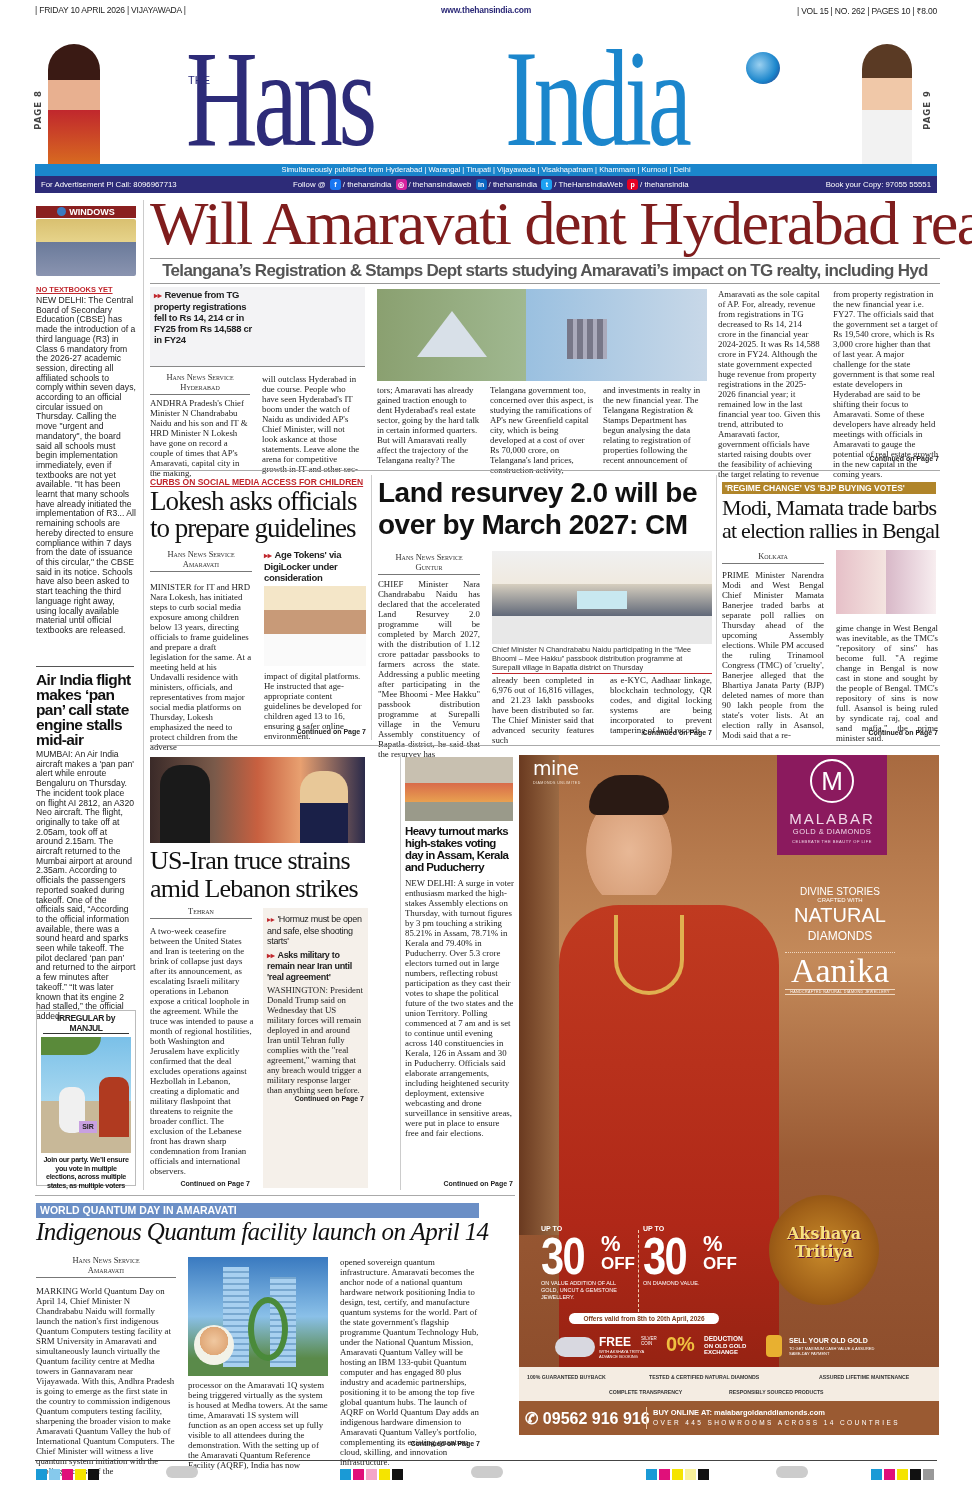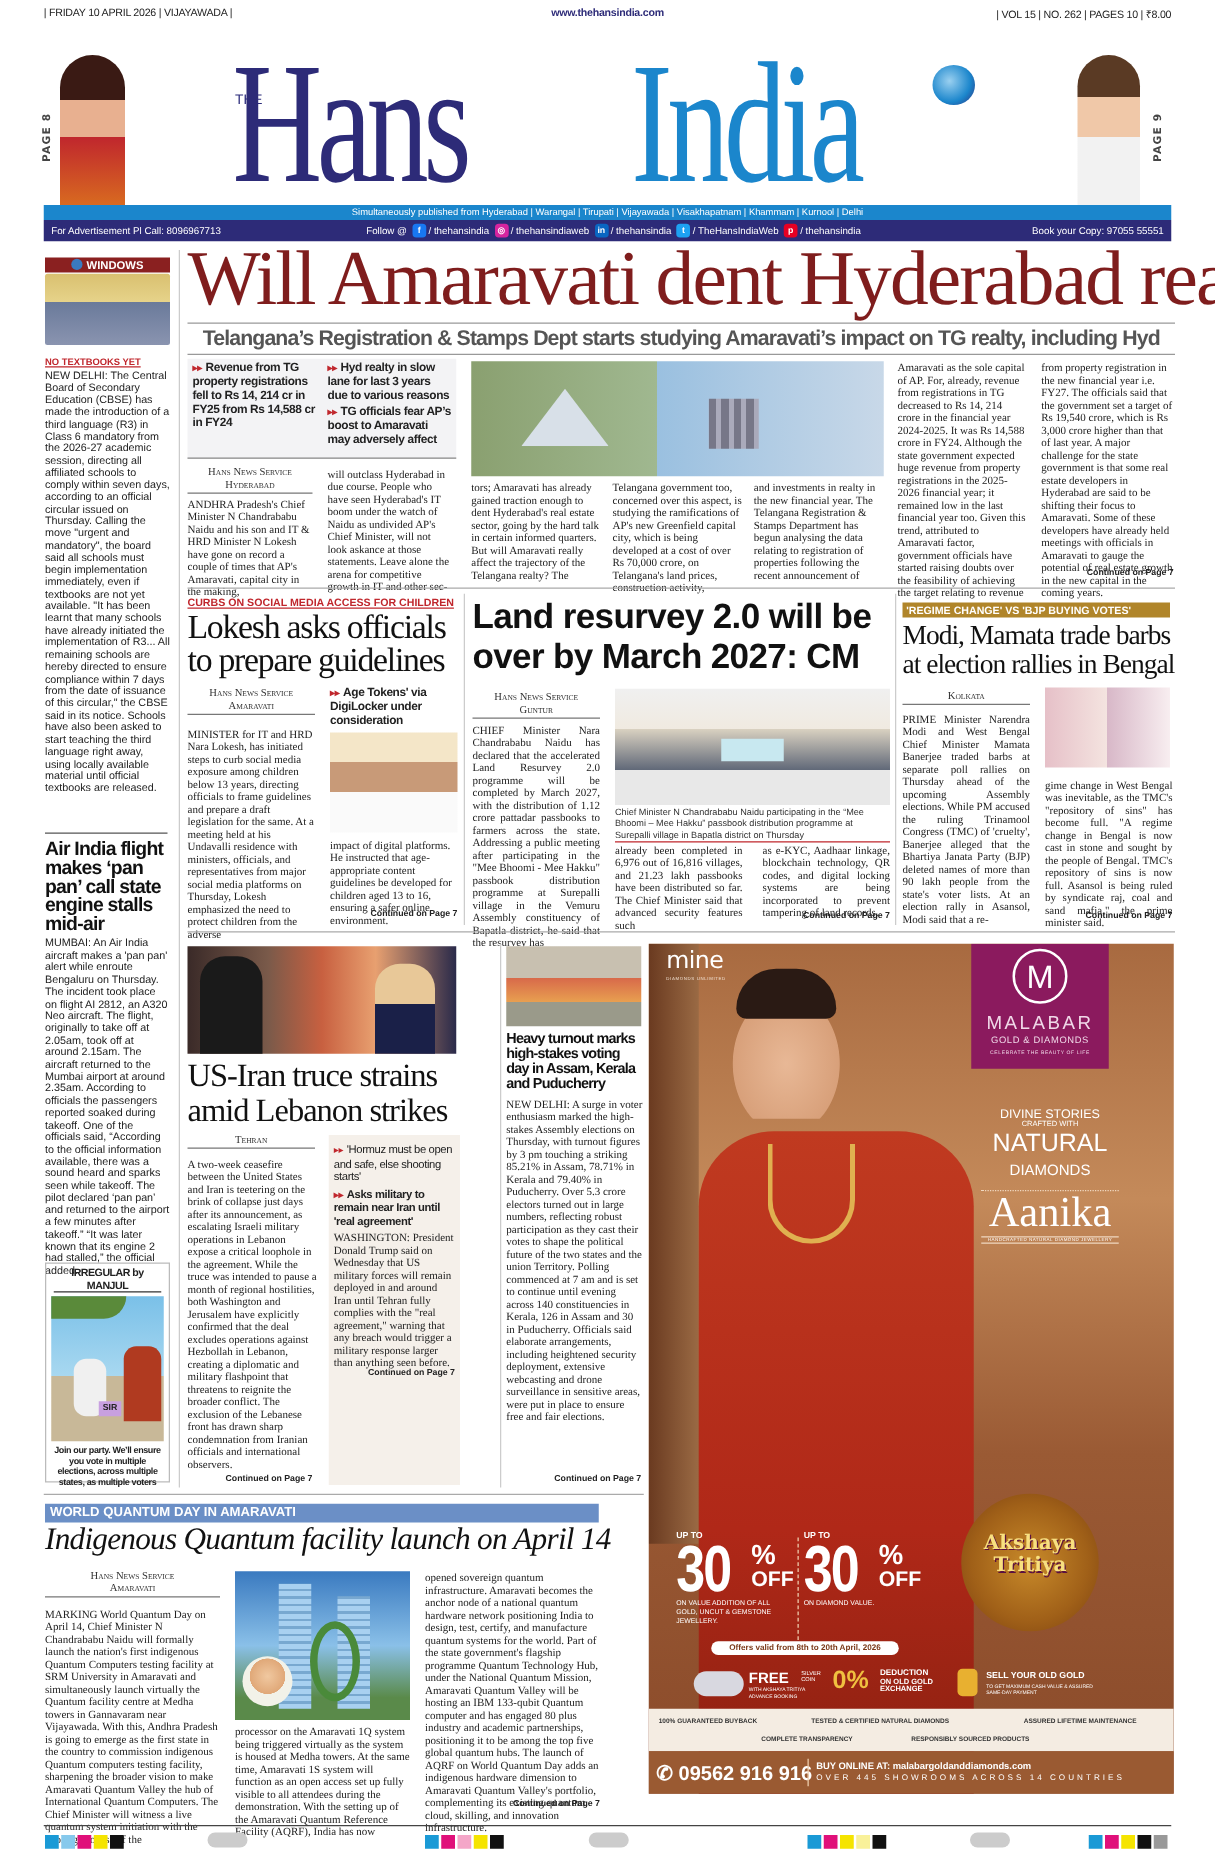--- a/index.html
+++ b/index.html
@@ -88,24 +88,20 @@
 
 <div class="abs" style="left:150px;top:196px;width:790px;text-align:left;font-family:'Liberation Serif',serif;font-size:62px;line-height:54px;letter-spacing:-1.5px;color:#7f1d1d;white-space:nowrap">Will Amaravati dent Hyderabad realty?</div>
 <div class="abs" style="left:150px;top:258px;width:790px;height:1px;background:#999"></div>
 <div class="abs cond" style="left:150px;top:261px;width:790px;text-align:center;font-weight:bold;font-size:17px;line-height:20px;color:#555;white-space:nowrap;letter-spacing:-0.7px">Telangana’s Registration &amp; Stamps Dept starts studying Amaravati’s impact on TG realty, including Hyd</div>
 <div class="abs" style="left:150px;top:283px;width:790px;height:1px;background:#999"></div>
 
 <div class="abs" style="left:150px;top:287px;width:215px;height:80px;background:#f3f3f5;border-bottom:1px solid #888">
   <div style="position:absolute;left:4px;top:2px;width:100px" class="cond">
     <div style="font-weight:bold;font-size:9.5px;line-height:11px;color:#222"><span class="bullet">▸▸</span><span>Revenue from TG property registrations fell to Rs 14, 214 cr in FY25 from Rs 14,588 cr in FY24</span></div>
   </div>
-  <div style="position:absolute;left:112px;top:2px;width:100px" class="cond">
-    <div style="font-weight:bold;font-size:9.5px;line-height:11px;color:#222"><span class="bullet">▸▸</span><span>Hyd realty in slow lane for last 3 years due to various reasons</span></div>
-    <div style="font-weight:bold;font-size:9.5px;line-height:11px;color:#222;margin-top:2px"><span class="bullet">▸▸</span><span>TG officials fear AP’s boost to Amaravati may adversely affect</span></div>
-  </div>
 </div>
 <div class="abs" style="left:150px;top:372px;width:100px">
   <div class="byline" style="border:none;padding:0">Hans News Service</div>
   <div class="byline">Hyderabad</div>
 </div>
 <div class="abs body-r" style="left:150px;top:398px;width:100px">ANDHRA Pradesh's Chief Minister N Chandrababu Naidu and his son and IT &amp; HRD Minister N Lokesh have gone on record a couple of times that AP's Amaravati, capital city in the making,</div>
 <div class="abs body-r" style="left:262px;top:374px;width:100px">will outclass Hyderabad in due course. People who have seen Hyderabad's IT boom under the watch of Naidu as undivided AP's Chief Minister, will not look askance at those statements. Leave alone the arena for competitive growth in IT and other sec-</div>
 
 <div class="abs" style="left:377px;top:289px;width:330px;height:92px;background:linear-gradient(90deg,#8aa070 0,#a0b890 45%,#9ac0e0 45%,#c8d8e8 100%)">
   <div style="position:absolute;left:40px;top:22px;width:70px;height:46px;background:#d8e0e8;clip-path:polygon(50% 0,100% 100%,0 100%)"></div>

